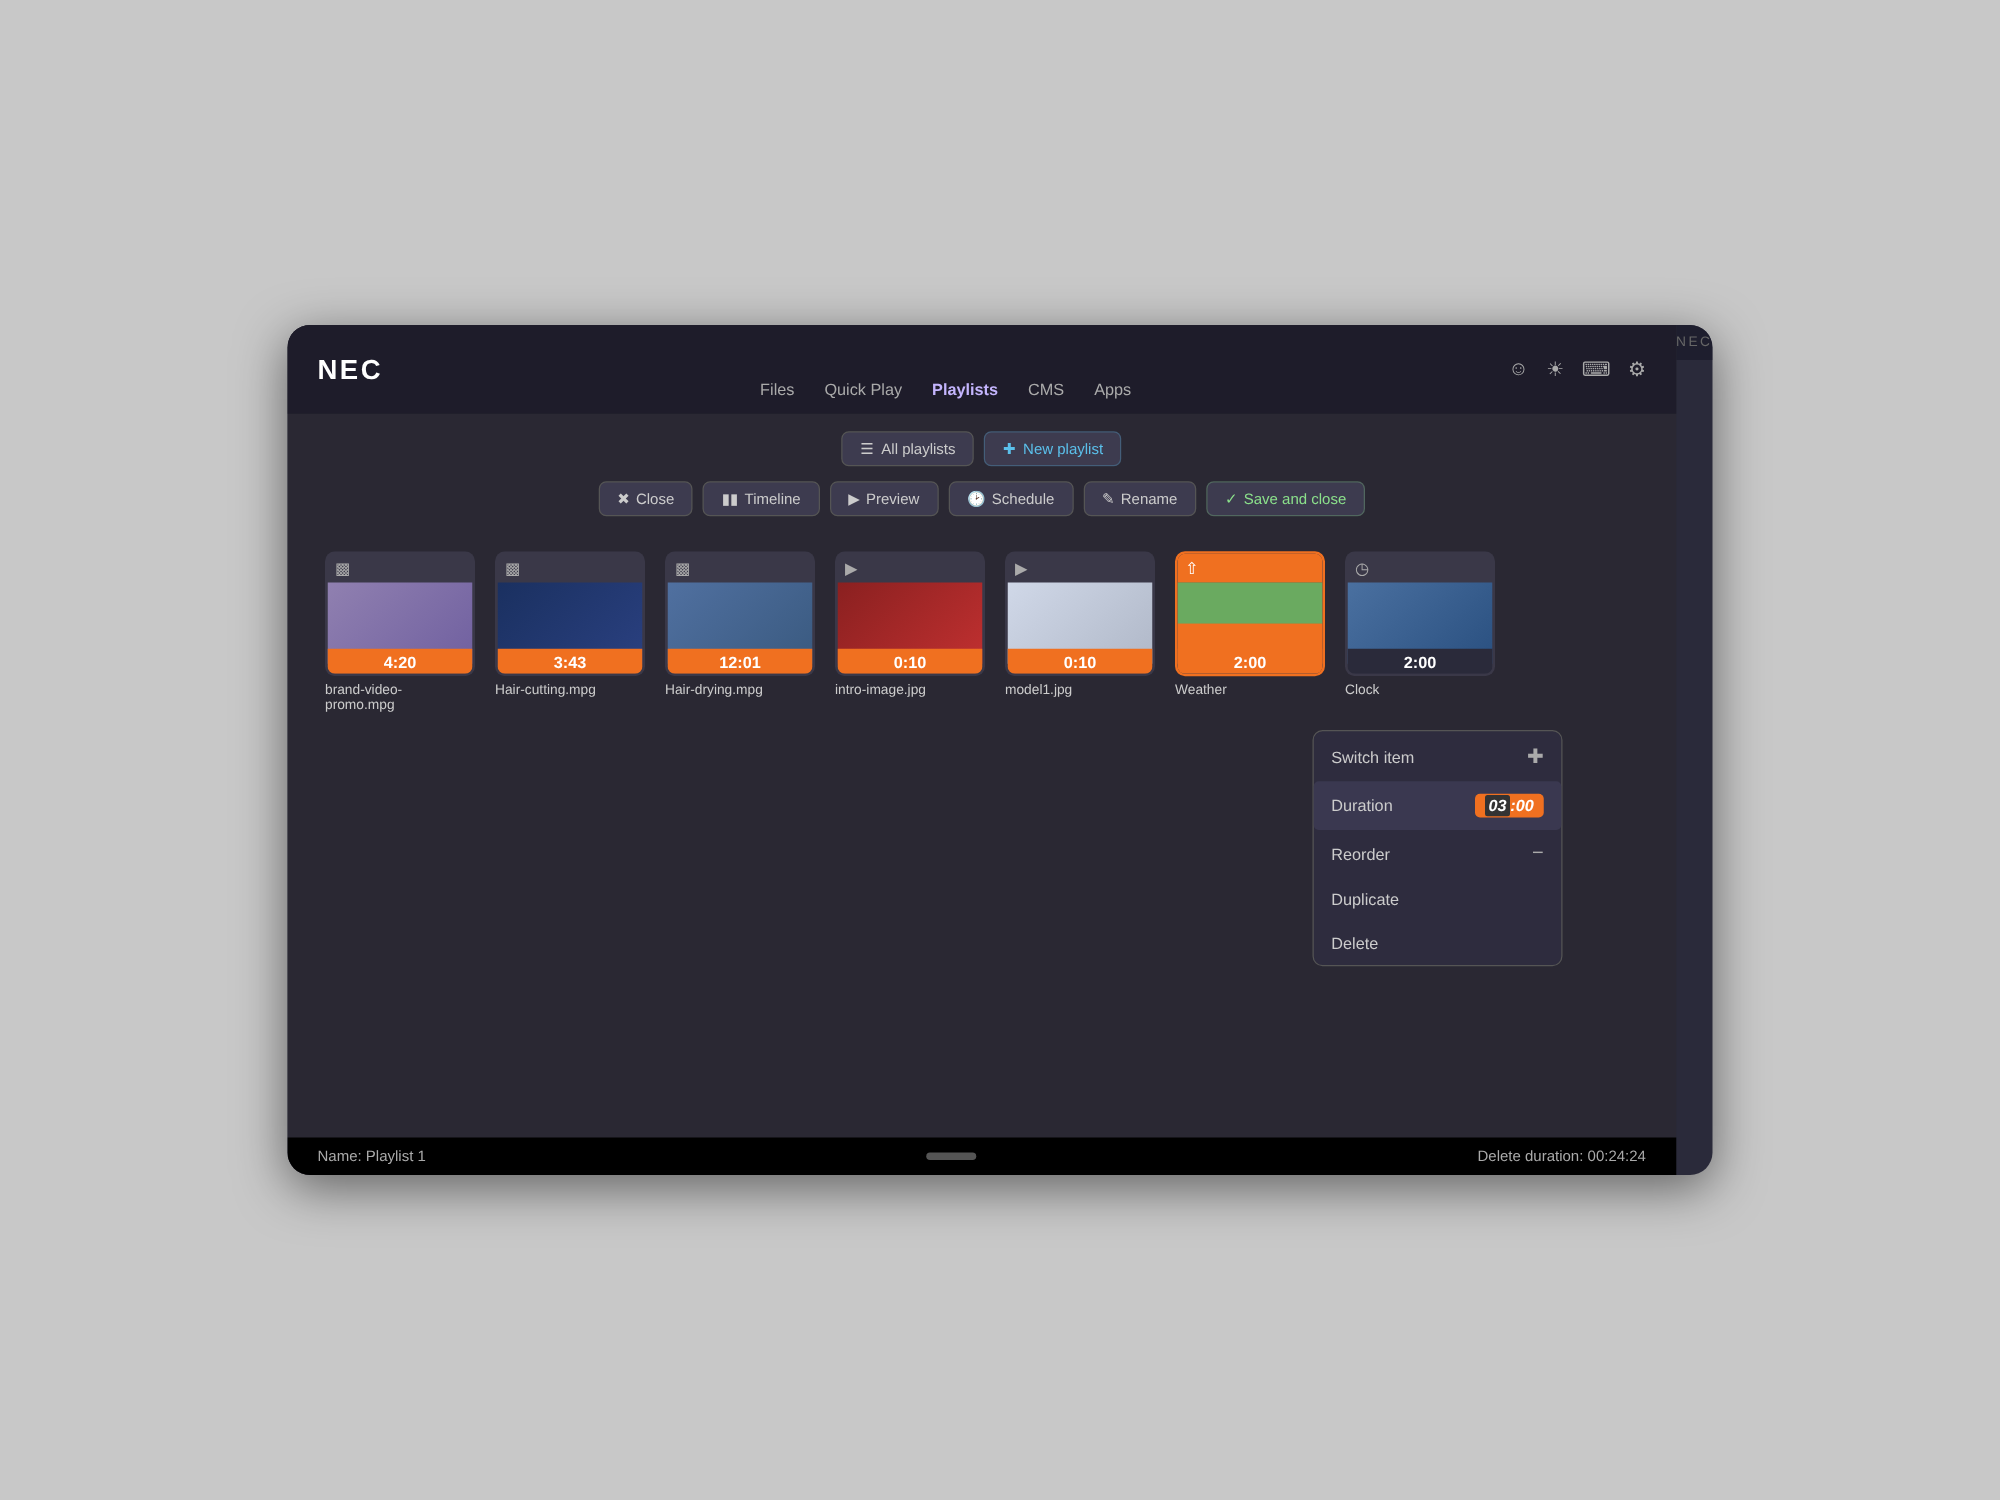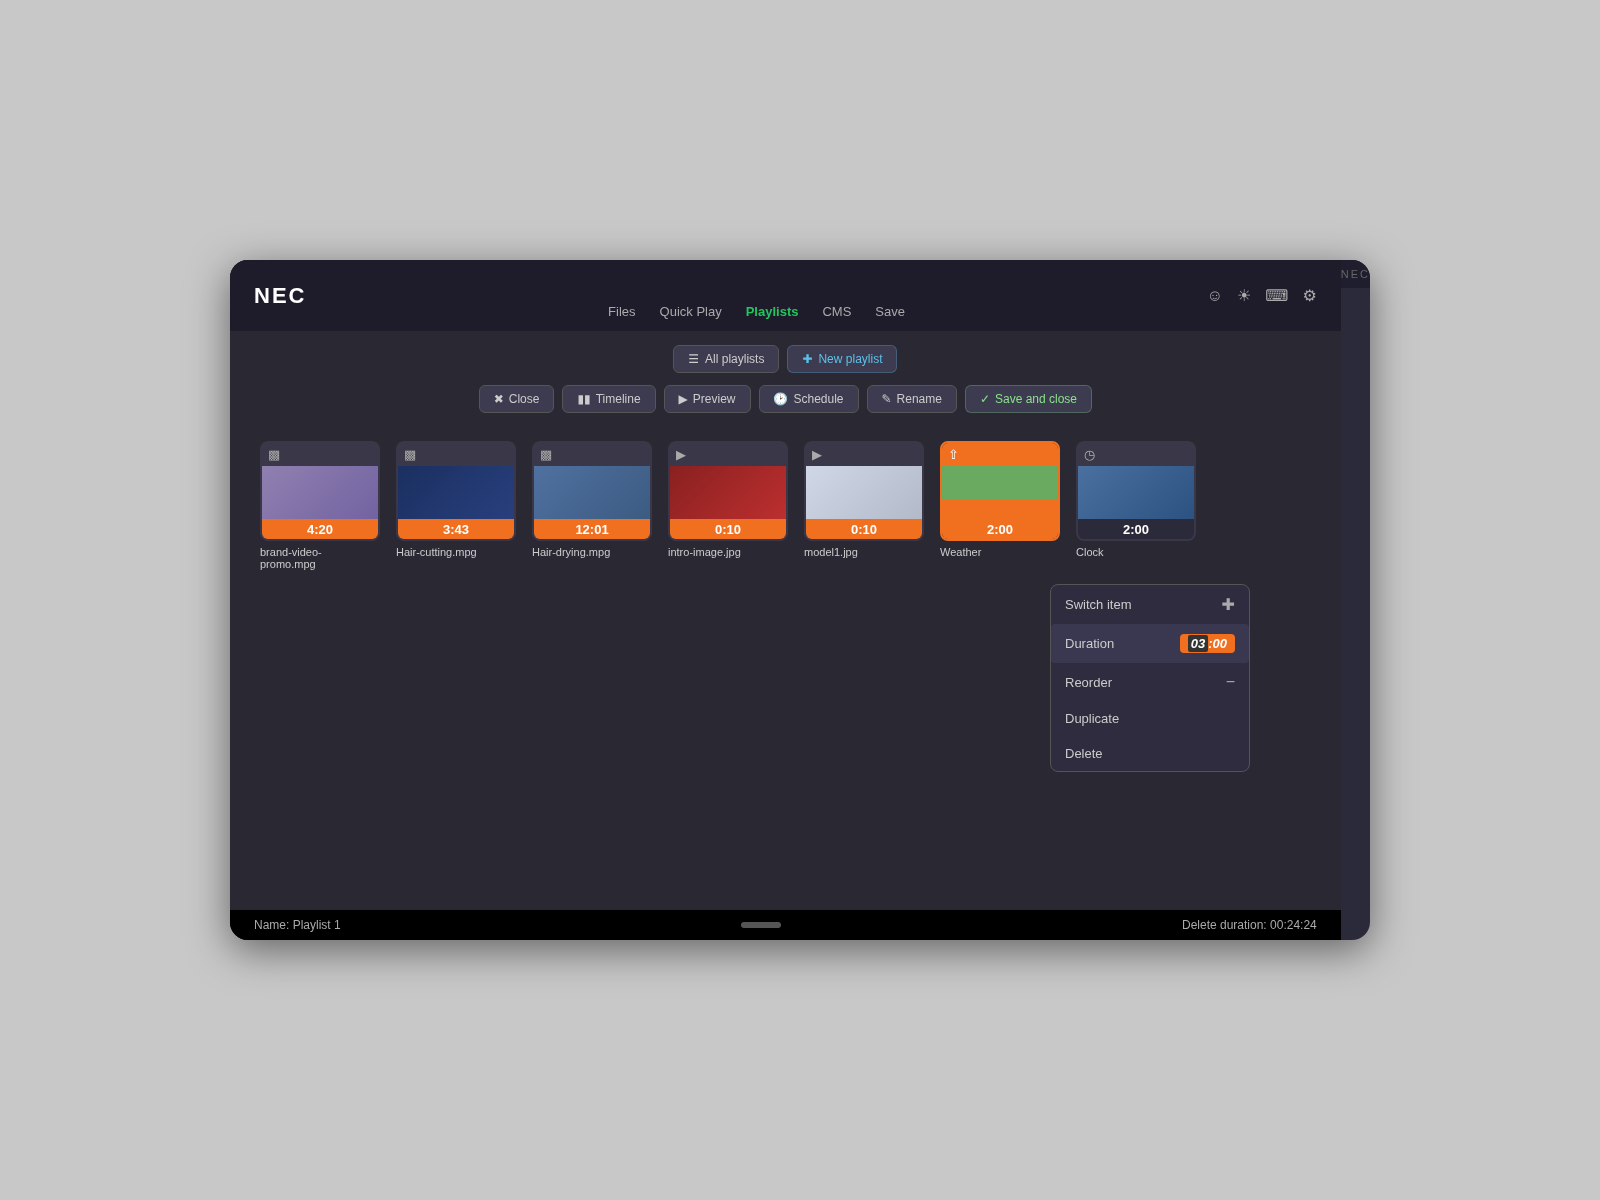--- a/index.html
+++ b/index.html
@@ -49,21 +49,21 @@
       align-items: center;
     }
     .nav-link {
       color: #aaa;
       font-size: 13px;
       cursor: pointer;
       text-decoration: none;
       margin-top: 32px;
     }
     .nav-link.active {
-      color: #22c55e;
+      color: #c4b5fd;
       font-weight: bold;
     }
     .nav-icons {
       display: flex;
       gap: 14px;
       align-items: center;
     }
     .nav-icon {
       color: #aaa;
       font-size: 16px;
@@ -305,21 +305,21 @@
 <div class="tv-outer">
   <div class="tv-screen">
 
     <div class="top-nav">
       <div class="nec-logo">NEC</div>
       <div class="nav-links">
         <span class="nav-link">Files</span>
         <span class="nav-link">Quick Play</span>
         <span class="nav-link active">Playlists</span>
         <span class="nav-link">CMS</span>
-        <span class="nav-link">Save</span>
+        <span class="nav-link">Apps</span>
       </div>
       <div class="nav-icons">
         <span class="nav-icon">☺</span>
         <span class="nav-icon">☀</span>
         <span class="nav-icon">⌨</span>
         <span class="nav-icon">⚙</span>
       </div>
     </div>
 
     <div class="toolbar">

